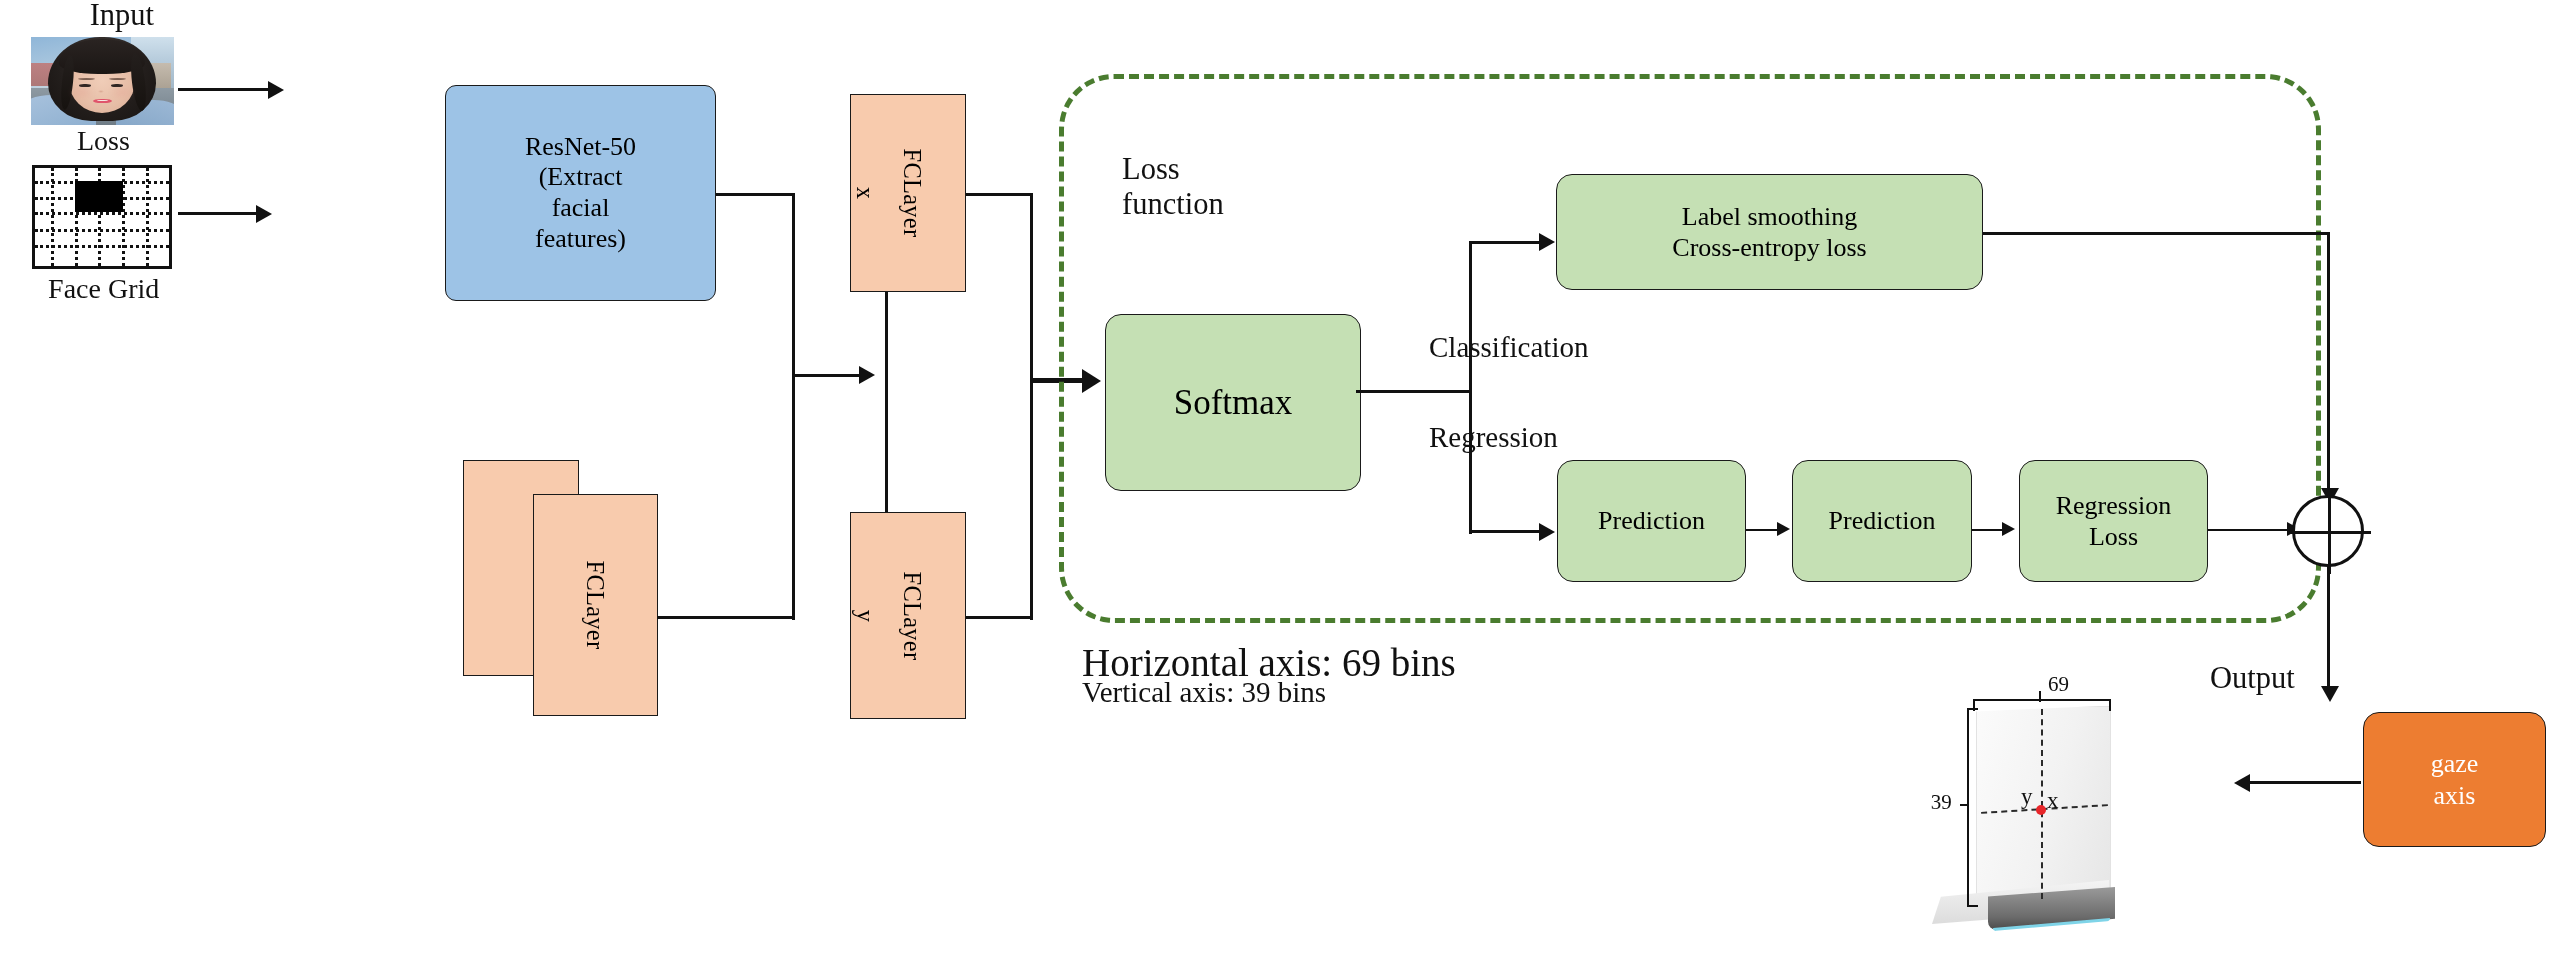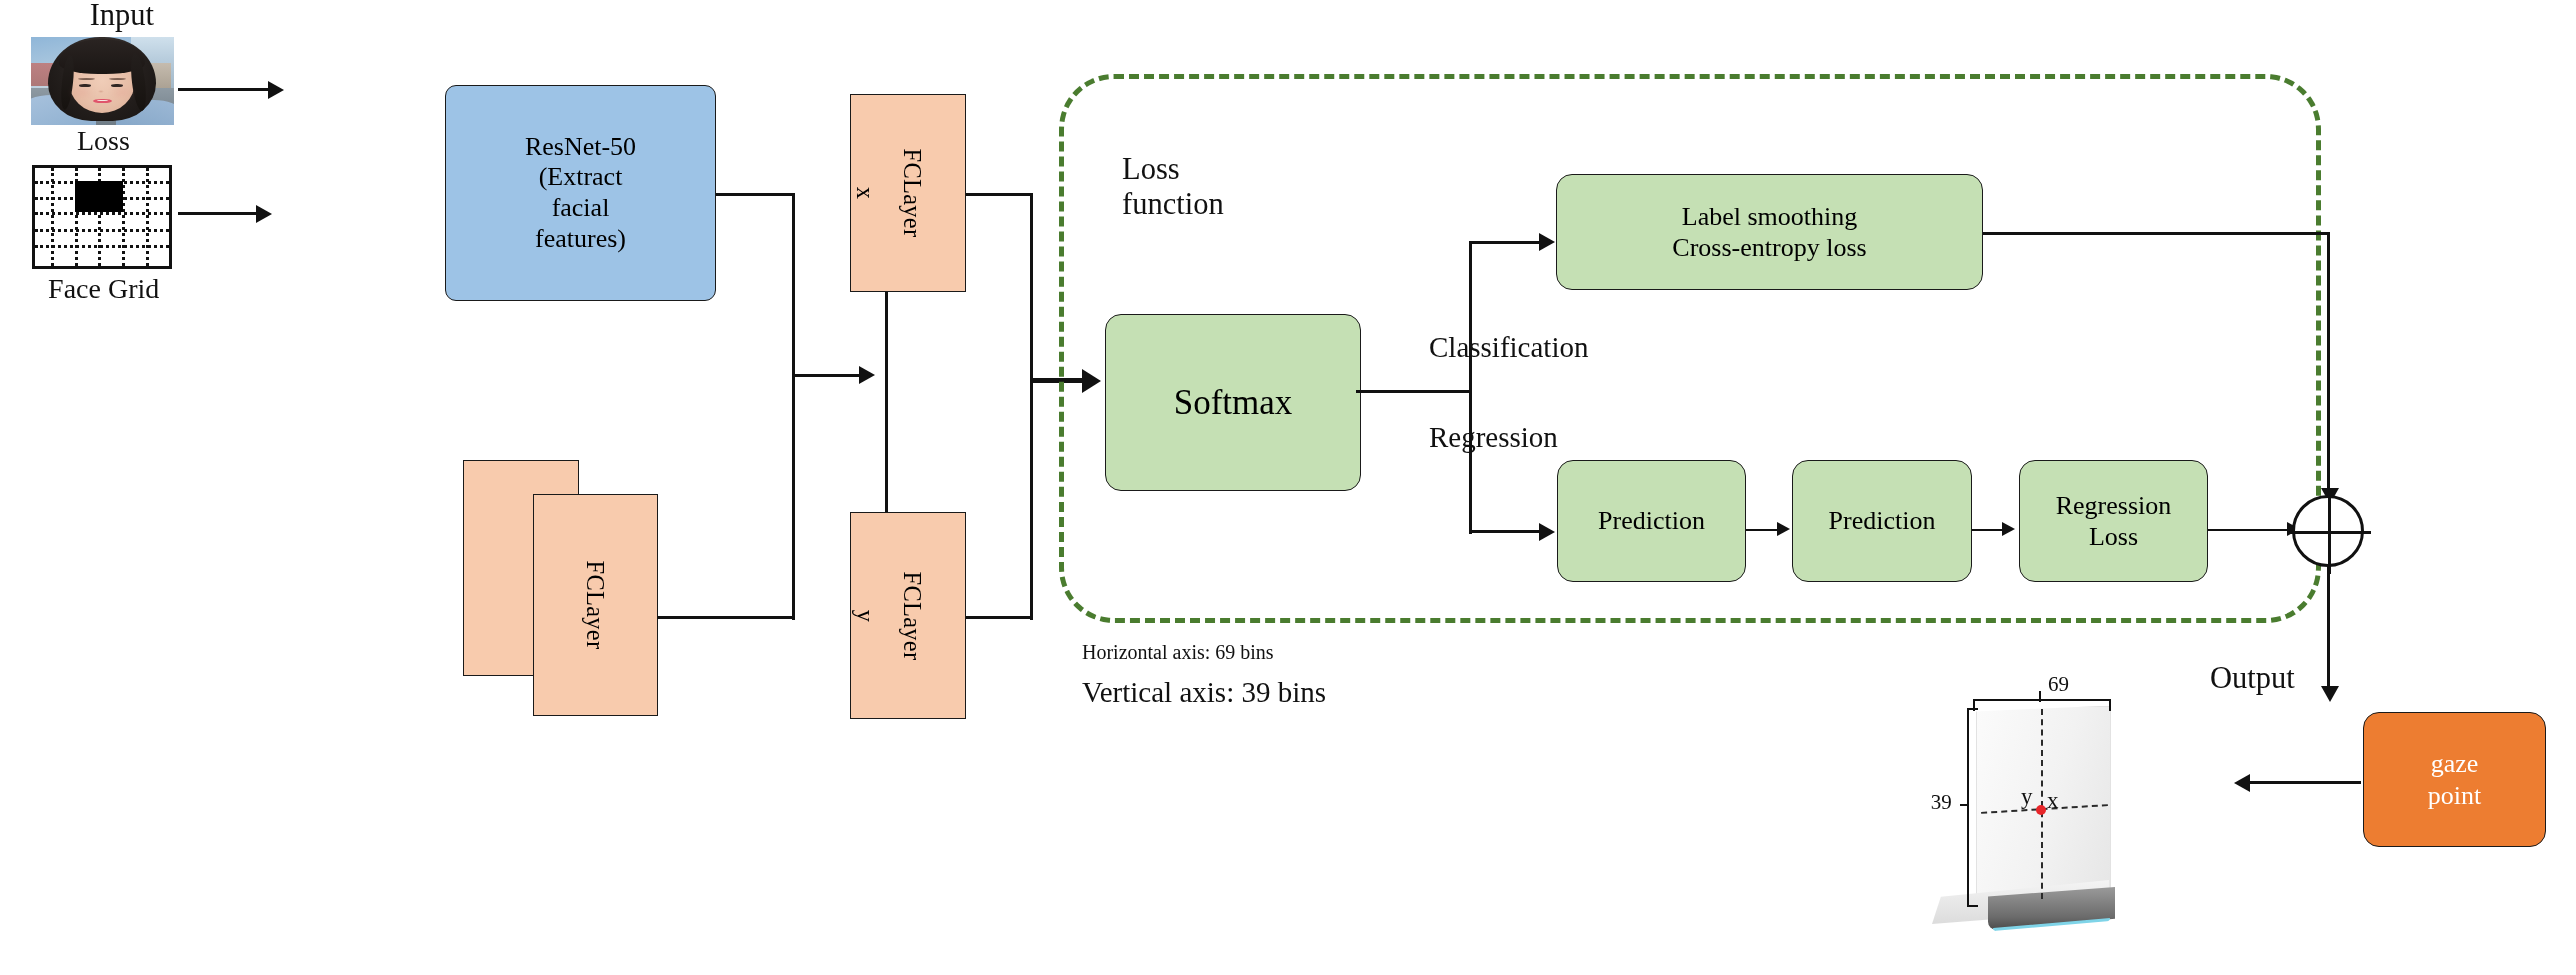--- a/index.html
+++ b/index.html
@@ -250,27 +250,27 @@
 <div class="pluscircle" style="left:2292px;top:495px;width:72px;height:72px;">
   <div class="plus-h" style="left:-4.3px;top:33px;width:80px;"></div>
   <div class="plus-v" style="left:33px;top:-4.3px;height:80px;"></div>
 </div>
 
 <div class="ln lnv abs" style="left:2327px;top:567px;height:125px;"></div>
 <div class="arrowD" style="left:2321px;top:686px;"></div>
 
 <div class="box box-orange abs" style="left:2363px;top:712px;width:183px;height:135px;">
   <span style="white-space:pre-line;">gaze
-point</span>
+axis</span>
 </div>
 
 <div class="ln lnh abs" style="left:2248px;top:781px;width:113px;"></div>
 <div class="arrowL" style="left:2234px;top:774px;"></div>
 
-<div class="abs lbl" style="left:1082px;top:640px;font-size:20px;line-height:1.2;">Horizontal axis: 69 bins</div>
+<div class="abs lbl" style="left:1082px;top:640px;font-size:39px;line-height:1.2;">Horizontal axis: 69 bins</div>
 <div class="abs lbl" style="left:1082px;top:675px;font-size:29px;line-height:1.2;">Vertical axis: 39 bins</div>
 
 <div class="abs lbl" style="left:2210px;top:661px;font-size:30.5px;">Output</div>
 
 <div class="laptop" style="left:1932px;top:686px;width:256px;height:280px;">
 
   <div class="lp-screen" style="left:44px;top:19.5px;width:133px;height:195px;
        clip-path:polygon(0% 3%,100% 0%,100% 96%,0% 100%);"></div>
 
   <div class="lp-base" style="left:0px;top:194px;width:177px;height:44px;

